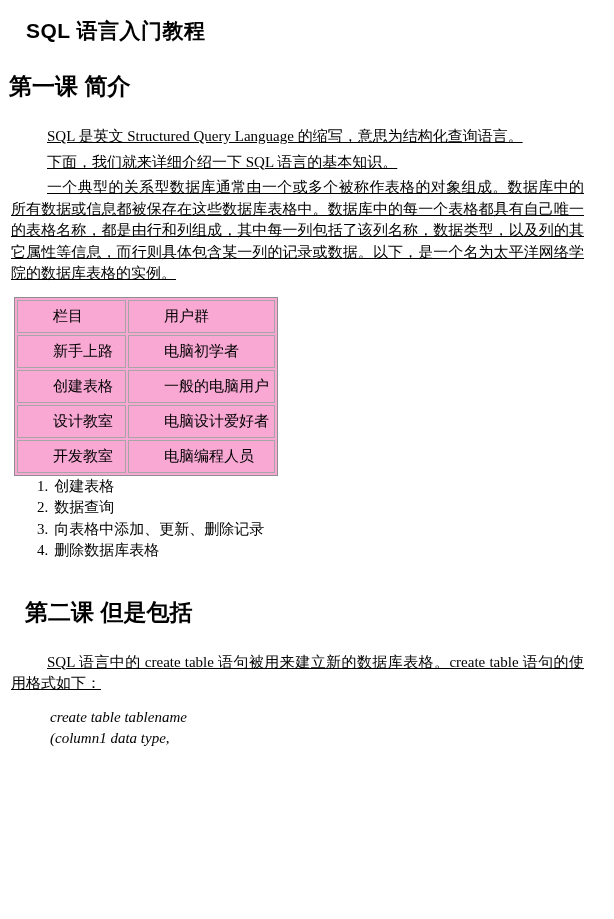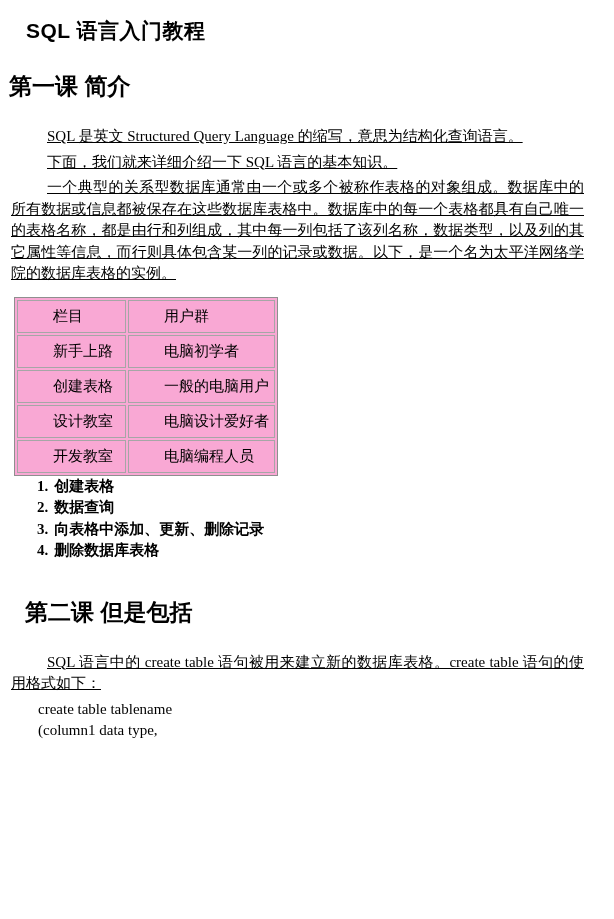--- a/index.html
+++ b/index.html
@@ -53,25 +53,25 @@
     padding: 0 0 0 35px;
     font-size: 15px;
     white-space: nowrap;
   }
   table.example-table td.col1 { width: 72px; }
   table.example-table td.col2 { width: 110px; }
 
   .numbered-list { margin: 0; }
   .list-line {
     margin-left: 30px;
-    font-size: 15px; line-height: 21.5px; font-weight: bold;
+    font-size: 15px; line-height: 21.5px;
   }
   .list-num { display: inline-block; margin-right: 6px; }
 
-  .code-block { margin: 0; }
+  .code-block { margin: 12px; font-style: italic; }
   .code-line {
     margin-left: 31px;
     font-size: 15px; line-height: 21.5px;
   }
 </style>
 </head>
 <body>
 
 <div class="page">
 

